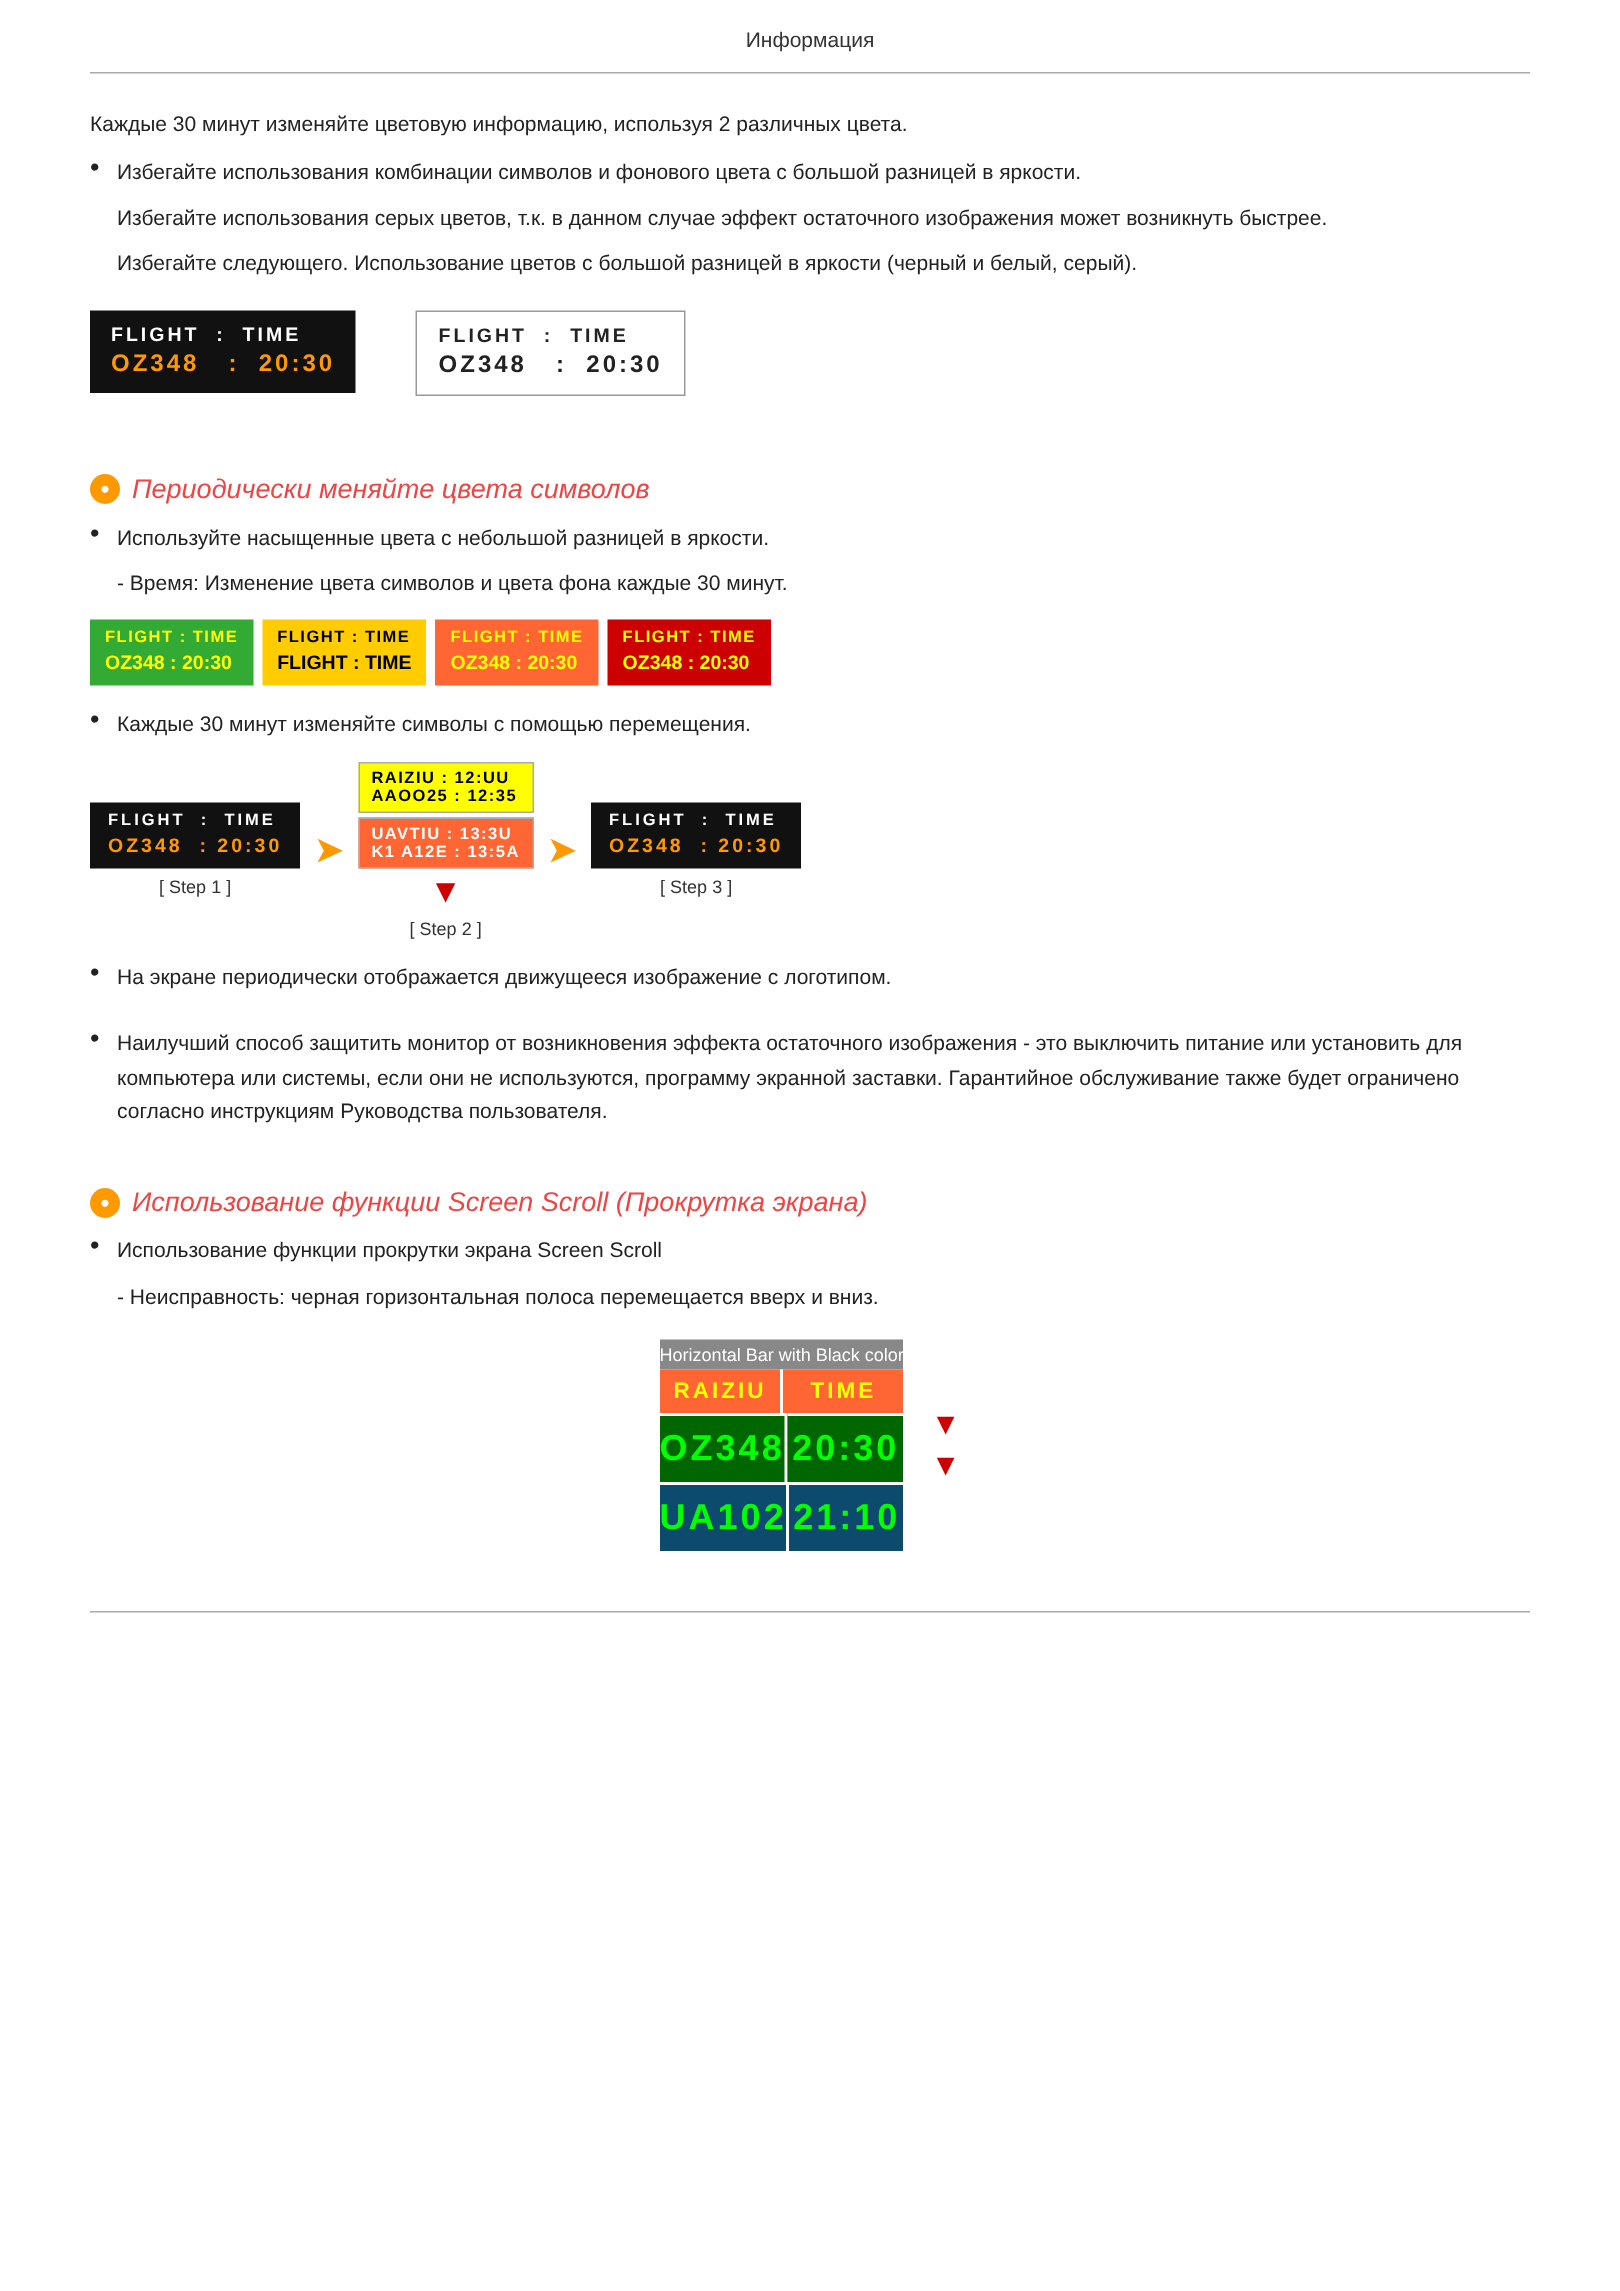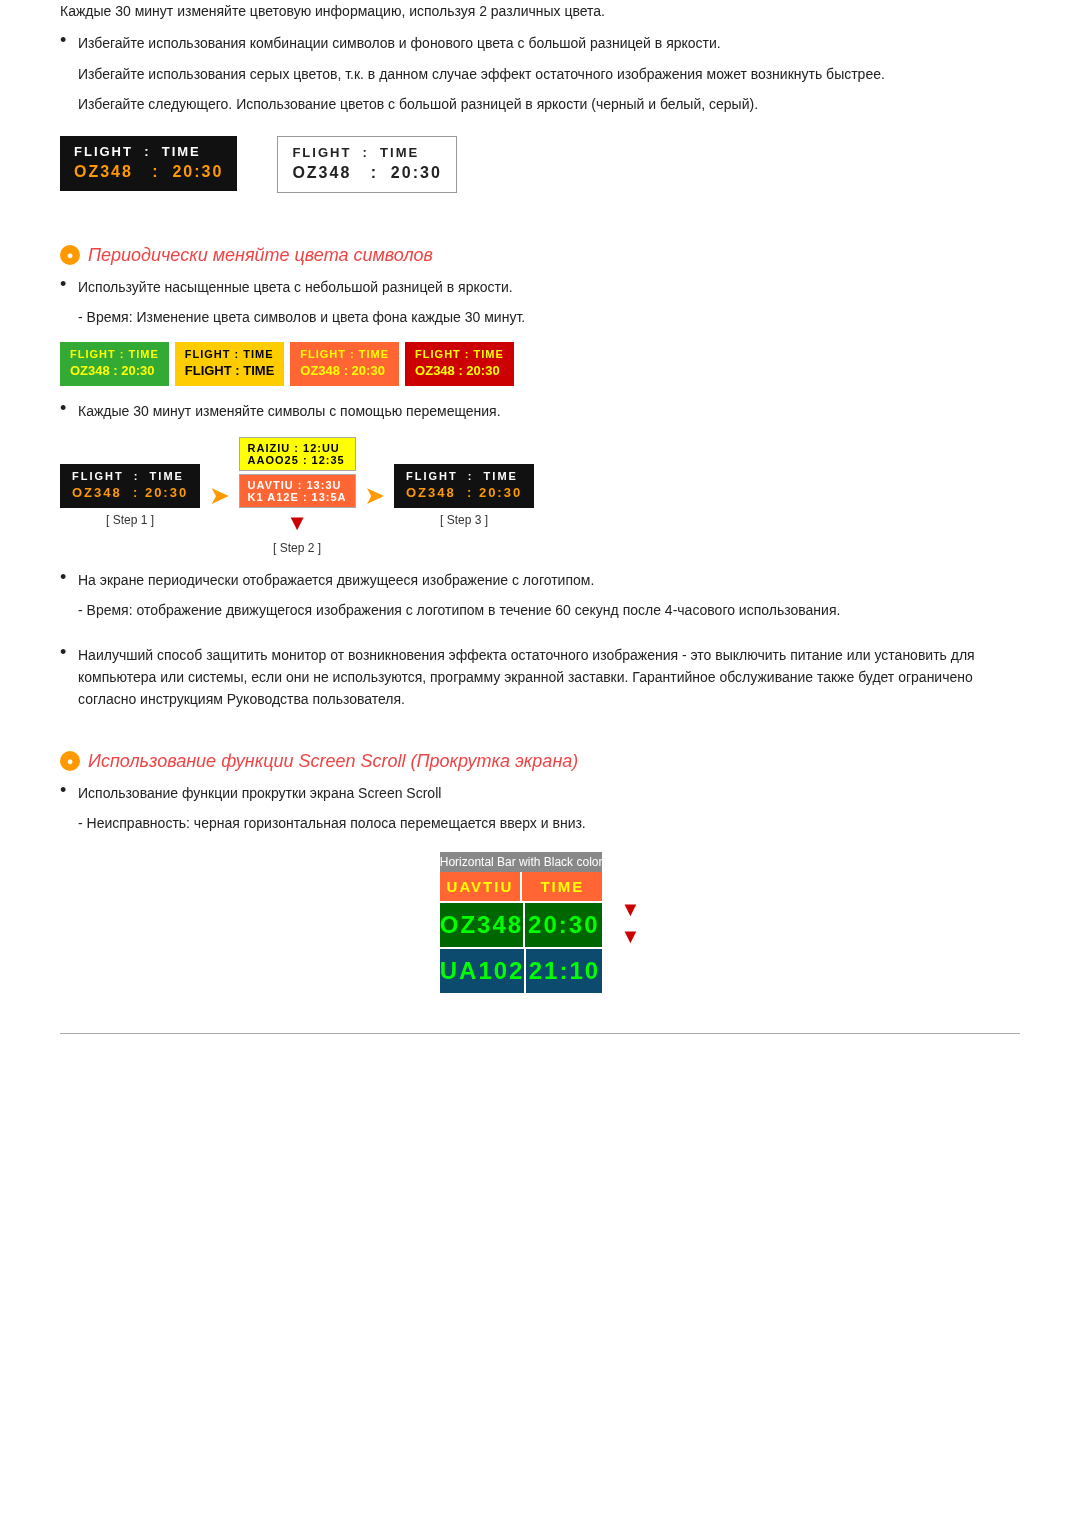--- a/index.html
+++ b/index.html
@@ -290,20 +290,23 @@
       border-top: 1px solid #aaa;
     }
 
     .section-spacer { height: 14px; }
   </style>
 </head>
 <body>
 
 <div class="page-wrapper">
 
+  <div class="page-header">
+    <span>Информация</span>
+  </div>
 
   <p class="body-text">Каждые 30 минут изменяйте цветовую информацию, используя 2 различных цвета.</p>
 
   <div class="bullet-item">
     <span class="bullet-dot">•</span>
     <span class="bullet-content">Избегайте использования комбинации символов и фонового цвета с большой разницей в яркости.</span>
   </div>
 
   <div class="sub-text">Избегайте использования серых цветов, т.к. в данном случае эффект остаточного изображения может возникнуть быстрее.</div>
 
@@ -399,21 +402,20 @@
         <div class="sfd">OZ348 &nbsp;: 20:30</div>
       </div>
       <div class="step-label">[ Step 3 ]</div>
     </div>
   </div>
 
   <div class="bullet-item">
     <span class="bullet-dot">•</span>
     <span class="bullet-content">На экране периодически отображается движущееся изображение с логотипом.</span>
   </div>
-  <div class="sub-text">- Время: отображение движущегося изображения с логотипом в течение 60 секунд после 4-часового использования.</div>
 
   <div class="section-spacer"></div>
 
   <div class="bullet-item">
     <span class="bullet-dot">•</span>
     <span class="bullet-content">Наилучший способ защитить монитор от возникновения эффекта остаточного изображения - это выключить питание или установить для компьютера или системы, если они не используются, программу экранной заставки. Гарантийное обслуживание также будет ограничено согласно инструкциям Руководства пользователя.</span>
   </div>
 
   <div class="section-spacer"></div>
 
@@ -429,21 +431,21 @@
   <div class="sub-text">- Неисправность: черная горизонтальная полоса перемещается вверх и вниз.</div>
 
   <div style="display:flex;justify-content:center;margin:18px 0 10px 0;">
     <div>
       <div style="display:flex;align-items:stretch;gap:12px;">
         <div style="display:flex;flex-direction:column;">
 
           <div class="scroll-title-bar">Horizontal Bar with Black color</div>
 
           <div class="scroll-header-row">
-            <div class="scroll-h-cell">UAVTIU</div>
+            <div class="scroll-h-cell">RAIZIU</div>
             <div class="scroll-h-cell">TIME</div>
           </div>
 
           <div class="scroll-data-row">
             <div class="scroll-d-cell">OZ348</div>
             <div class="scroll-d-cell">20:30</div>
           </div>
 
           <div class="scroll-data-row scroll-d-row2">
             <div class="scroll-d-cell">UA102</div>

